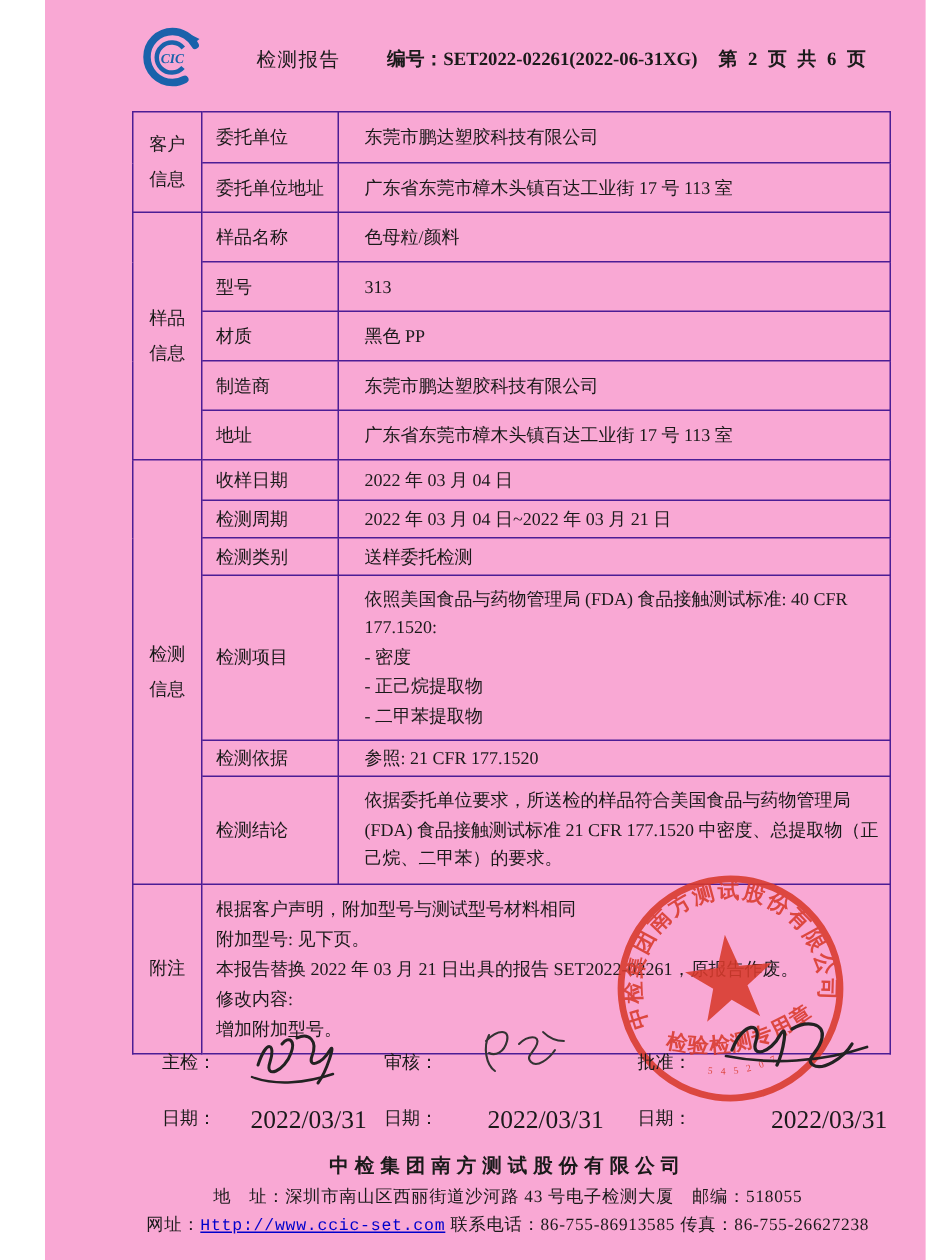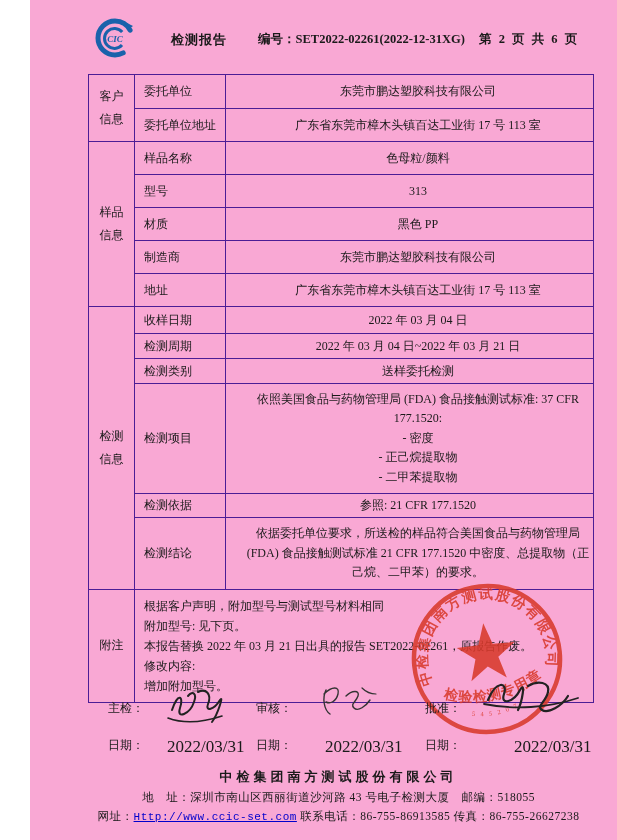--- a/index.html
+++ b/index.html
@@ -5,29 +5,29 @@
   * { margin:0; padding:0; box-sizing:border-box; }
   html,body { background:#ffffff; }
   .page {
     position:relative; width:617px; height:840px; background:#f9a8d4;
     font-family:"Liberation Serif","DejaVu Serif",serif;
     color:#1a1a1a; overflow:hidden;margin-left:30px;
   }
   
   .hdr { position:absolute; top:0; left:0; right:0; height:72px; }
   .logo { position:absolute; left:62px; top:15px; width:46px; height:46px; }
-  .hdr-title { position:absolute; left:141px; top:31px; font-size:13px; font-weight:bold; letter-spacing:1px; }
+  .hdr-title { position:absolute; left:141px; top:31px; font-size:13px; font-weight:normal; letter-spacing:1px; }
   .hdr-no { position:absolute; left:228px; top:31px; font-size:12.5px; font-weight:bold; }
   .hdr-page { position:absolute; left:449px; top:31px; font-size:12.5px; font-weight:bold; letter-spacing:2px; }
   
   table.rep { position:absolute; top:74px; left:58px; border-collapse:collapse; width:506px; table-layout:fixed; }
   table.rep td { border:1px solid #4c1d95; font-size:12px; vertical-align:middle; }
   td.sec { width:46px; text-align:center; white-space:pre-line; line-height:1.9; }
   td.lbl { width:91px; padding-left:9px; }
-  td.val { padding-left:17px; padding-right:0;text-align:center; }
+  td.val { padding-left:17px; padding-right:0; }
   td.multi { white-space:pre-line; line-height:1.62; padding-top:6px; padding-bottom:6px; }
   td.notes { padding-left:9px; padding-right:10px; white-space:pre-line; line-height:1.68; padding-top:6px; padding-bottom:6px;border-radius:13px; }
   tr.h34 { height:34px; } tr.h33 { height:33px; } tr.h27 { height:27px; }
   tr.h25 { height:25px; } tr.h24 { height:24px; }
   
   .sig-area { position:absolute; left:0; top:654px; width:497px; height:110px; }
   .sig-lab { position:absolute; font-size:12px; z-index:3; }
   .sig-svg { position:absolute; z-index:3; }
   .date-lab { position:absolute; top:83px; font-size:12px; z-index:3; }
   .date-val { position:absolute; top:83px; font-size:17px; z-index:3; }
@@ -46,21 +46,21 @@
 <div class="page">
 
   <div class="hdr">
     <svg class="logo" viewBox="0 0 46 46">
       <circle cx="23" cy="23" r="17" fill="none" stroke="#1a62ab" stroke-width="5" stroke-dasharray="80 27" stroke-dashoffset="-18" stroke-linecap="round"></circle>
       <path d="M35,8 l6,3 l-5,4 z" fill="#1a62ab"></path>
       <path d="M30,30 a10,10 0 1 1 0.2,-13" fill="none" stroke="#1a62ab" stroke-width="3"></path>
       <text x="23" y="27" text-anchor="middle" font-size="9" font-weight="bold" font-style="italic" fill="#1a62ab" font-family="Liberation Serif, serif">CIC</text>
     </svg>
     <div class="hdr-title">检测报告</div>
-    <div class="hdr-no"><span>编号：</span><span>SET2022-02261(2022-12-31XG)</span></div>
+    <div class="hdr-no"><span>编号：</span><span>SET2022-02261(2022-06-31XG)</span></div>
     <div class="hdr-page">第 2 页 共 6 页</div>
   </div>
 
   <table class="rep">
     <colgroup>
         <col style="width:46px">
         <col style="width:91px">
         <col>
       </colgroup>
     <tbody>
@@ -105,21 +105,21 @@
     <tr class="h25">
       <td class="lbl">检测周期</td>
       <td class="val">2022 年 03 月 04 日~2022 年 03 月 21 日</td>
     </tr>
     <tr class="h25">
       <td class="lbl">检测类别</td>
       <td class="val">送样委托检测</td>
     </tr>
     <tr>
       <td class="lbl">检测项目</td>
-      <td class="val multi">依照美国食品与药物管理局 (FDA) 食品接触测试标准: 37 CFR 177.1520:
+      <td class="val multi">依照美国食品与药物管理局 (FDA) 食品接触测试标准: 40 CFR 177.1520:
 - 密度
 - 正己烷提取物
 - 二甲苯提取物</td>
     </tr>
     <tr class="h24">
       <td class="lbl">检测依据</td>
       <td class="val">参照: 21 CFR 177.1520</td>
     </tr>
     <tr>
       <td class="lbl">检测结论</td>

